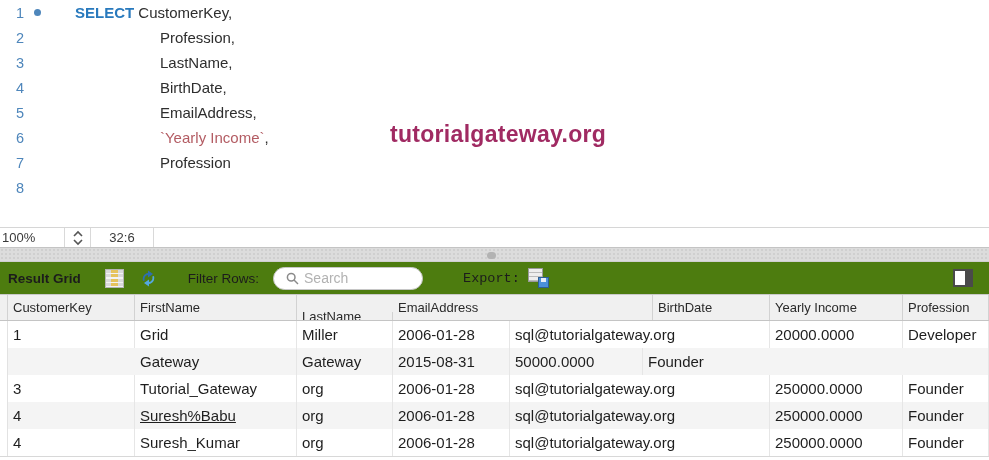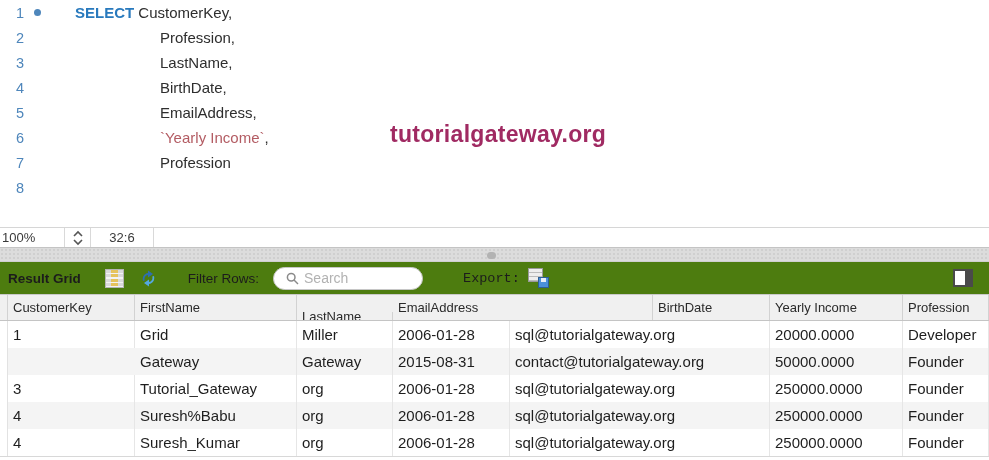--- a/index.html
+++ b/index.html
@@ -193,38 +193,37 @@
           <div class="gr-cell" style="width: 260px; flex: 0 0 auto;">sql@tutorialgateway.org</div>
           <div class="gr-cell" style="width: 133px; flex: 0 0 auto;">20000.0000</div>
           <div class="gr-cell" style="flex: 1 1 0%;">Developer</div>
         </div>
         <div class="grid-row even">
           <div class="gr-gutter"></div>
           <div class="gr-cell" style="width: 127px; flex: 0 0 auto; margin-top: 35px;">100</div>
           <div class="gr-cell" style="width: 162px; flex: 0 0 auto;">Gateway</div>
           <div class="gr-cell" style="width: 96px; flex: 0 0 auto;">Gateway</div>
           <div class="gr-cell" style="width: 117px; flex: 0 0 auto;">2015-08-31</div>
-          <div class="gr-cell" style="width: 260px; flex: 0 0 auto;">contact@tutorialgateway.org</div>
           <div class="gr-cell" style="width: 133px; flex: 0 0 auto;">50000.0000</div>
           <div class="gr-cell" style="flex: 1 1 0%;">Founder</div>
         </div>
         <div class="grid-row odd">
           <div class="gr-gutter"></div>
           <div class="gr-cell" style="width: 127px; flex: 0 0 auto;">3</div>
           <div class="gr-cell" style="width: 162px; flex: 0 0 auto;">Tutorial_Gateway</div>
           <div class="gr-cell" style="width: 96px; flex: 0 0 auto;">org</div>
           <div class="gr-cell" style="width: 117px; flex: 0 0 auto;">2006-01-28</div>
           <div class="gr-cell" style="width: 260px; flex: 0 0 auto;">sql@tutorialgateway.org</div>
           <div class="gr-cell" style="width: 133px; flex: 0 0 auto;">250000.0000</div>
           <div class="gr-cell" style="flex: 1 1 0%;">Founder</div>
         </div>
         <div class="grid-row even">
           <div class="gr-gutter"></div>
           <div class="gr-cell" style="width: 127px; flex: 0 0 auto;">4</div>
-          <div class="gr-cell" style="width: 162px; flex: 0 0 auto;">Suresh%Babu</div>
+          <div class="gr-cell" style="width: 162px; flex: 0 0 auto; text-decoration: underline;">Suresh%Babu</div>
           <div class="gr-cell" style="width: 96px; flex: 0 0 auto;">org</div>
           <div class="gr-cell" style="width: 117px; flex: 0 0 auto;">2006-01-28</div>
           <div class="gr-cell" style="width: 260px; flex: 0 0 auto;">sql@tutorialgateway.org</div>
           <div class="gr-cell" style="width: 133px; flex: 0 0 auto;">250000.0000</div>
           <div class="gr-cell" style="flex: 1 1 0%;">Founder</div>
         </div>
         <div class="grid-row odd">
           <div class="gr-gutter"></div>
           <div class="gr-cell" style="width: 127px; flex: 0 0 auto;">4</div>
           <div class="gr-cell" style="width: 162px; flex: 0 0 auto;">Suresh_Kumar</div>

